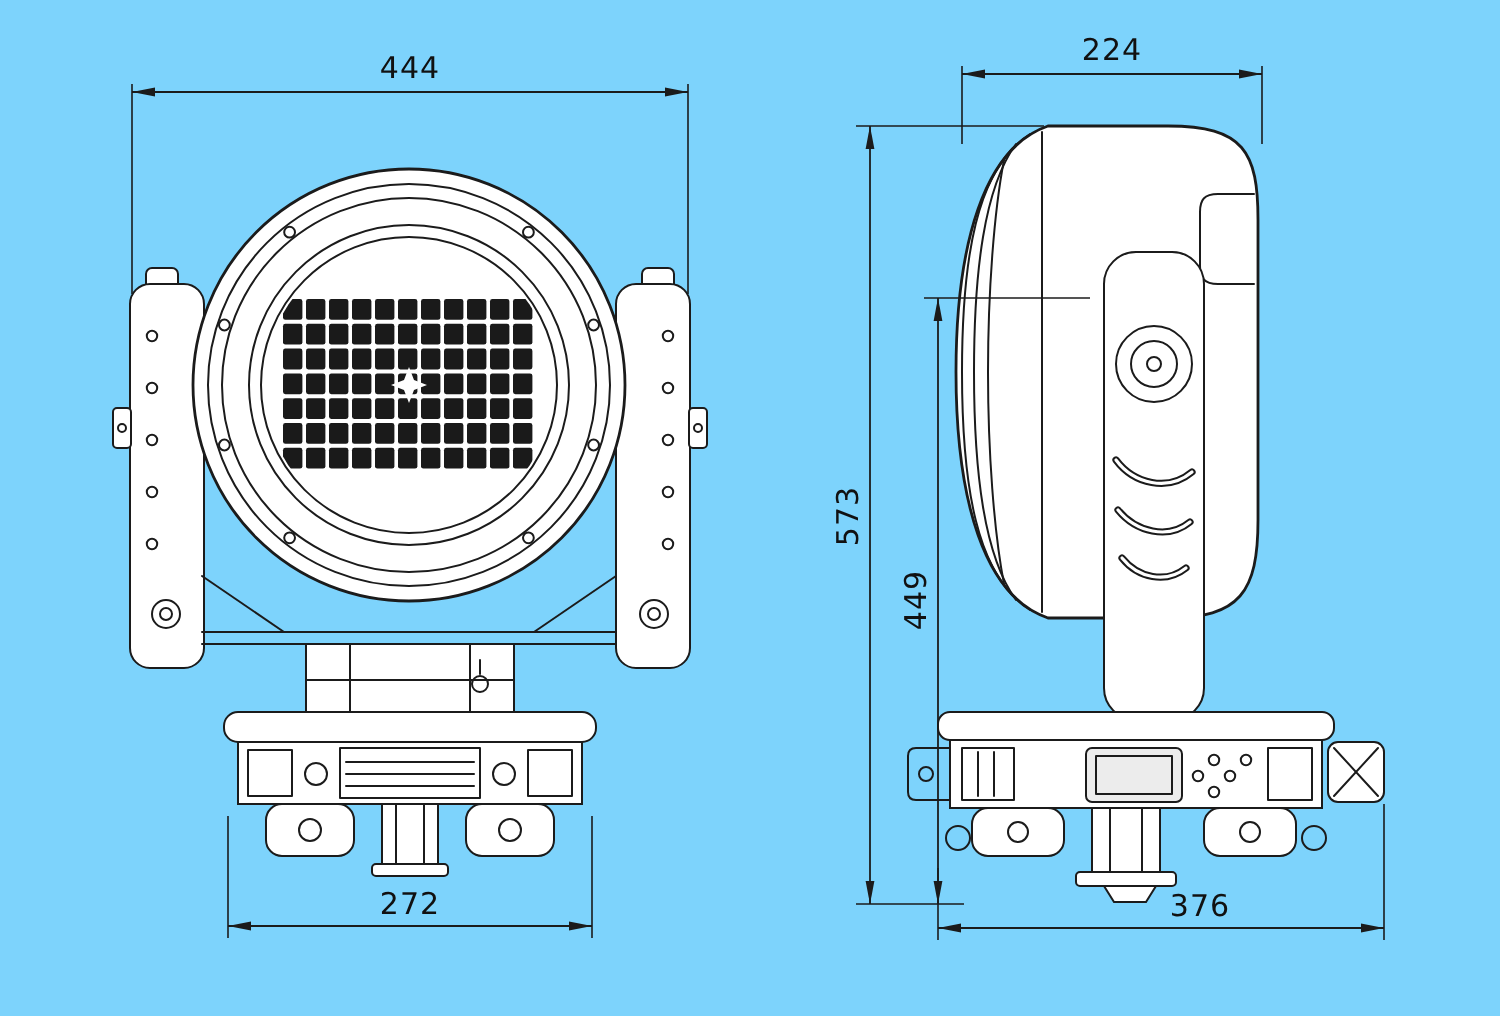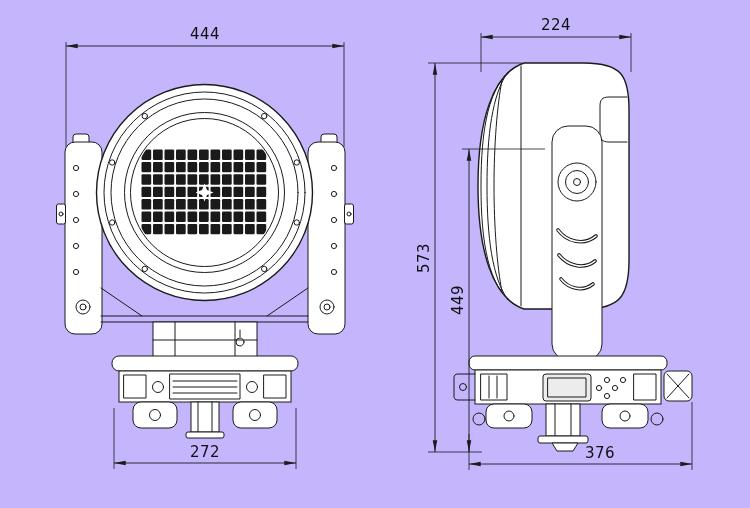--- a/index.html
+++ b/index.html
@@ -1,16 +1,16 @@
 <!DOCTYPE html>
 <html><head>
 <meta charset="utf-8">
 <style>
   html,body{margin:0;padding:0;background:#ffffff;}
-  .stage{width:750px;height:508px;background:#c4b5fd;position:relative;overflow:hidden;}
+  .stage{width:750px;height:508px;background:#7dd3fc;position:relative;overflow:hidden;}
   svg{display:block;}
   .ln{fill:none;stroke:#1b1b1b;stroke-width:1;stroke-linecap:round;stroke-linejoin:round;}
   .wf{fill:#ffffff;stroke:#1b1b1b;stroke-width:1;}
   .wf2{fill:#ffffff;stroke:#1b1b1b;stroke-width:1.4;}
   .dim{fill:none;stroke:#1b1b1b;stroke-width:0.9;}
   .ext{fill:none;stroke:#1b1b1b;stroke-width:0.8;}
   .slot-dark{fill:none;stroke:#1b1b1b;stroke-width:3.6;stroke-linecap:round;}
   .slot-light{fill:none;stroke:#ffffff;stroke-width:1.6;stroke-linecap:round;}
   text.dim-label{font-family:"DejaVu Sans",sans-serif;font-size:15px;fill:#111;letter-spacing:0.5px;}
   .screen{fill:#ececec;stroke:#1b1b1b;stroke-width:1;}

